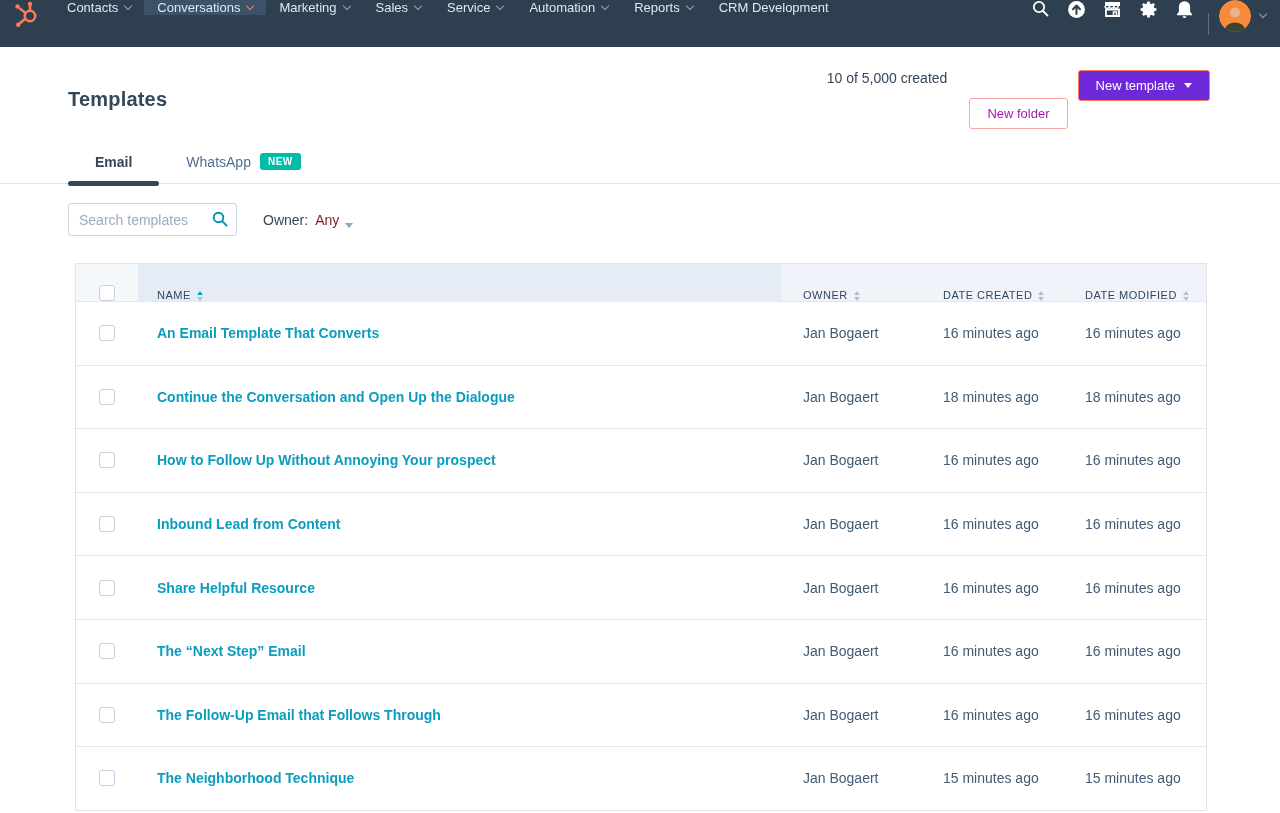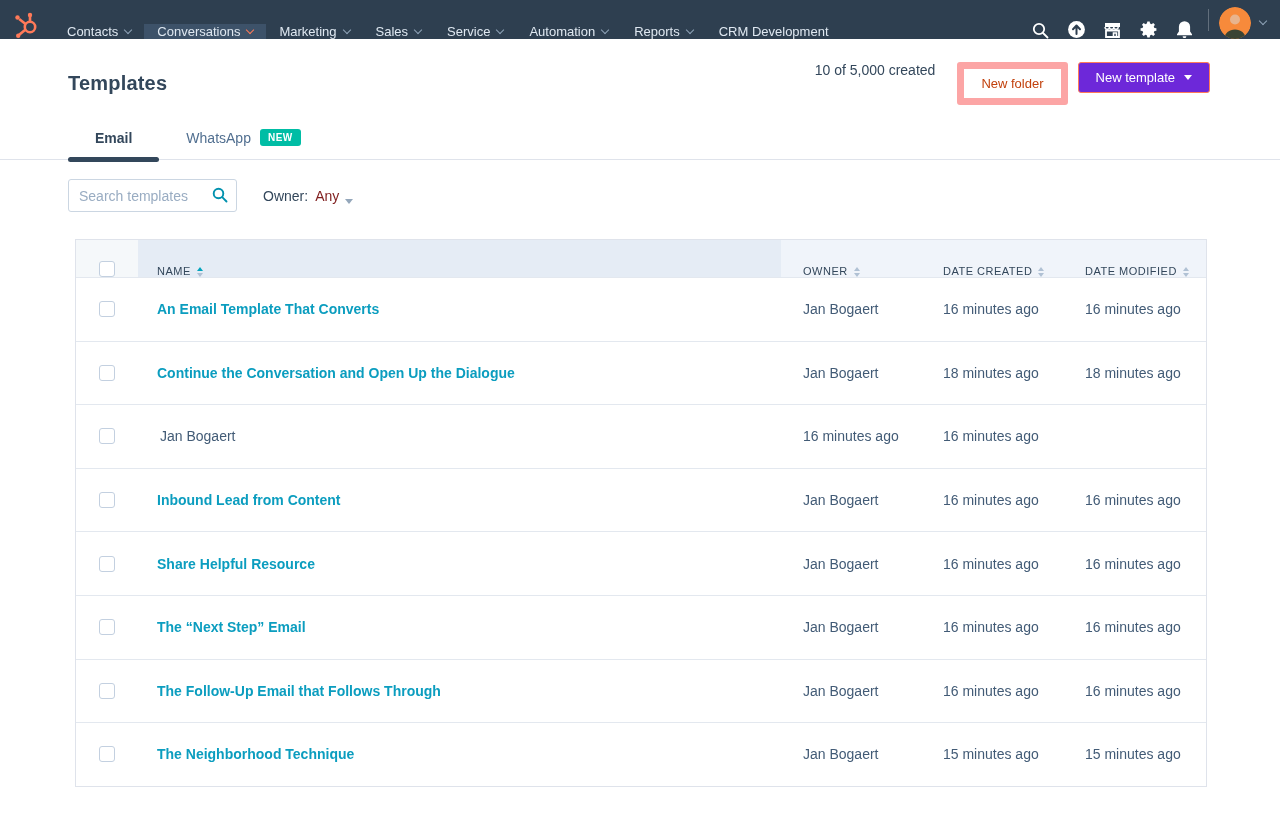--- a/index.html
+++ b/index.html
@@ -1,39 +1,39 @@
 <!DOCTYPE html>
 <html><head>
 <meta charset="utf-8">
 <style>
   * { margin:0; padding:0; box-sizing:border-box; }
   html,body { width:1280px; height:813px; background:#fff; font-family:"Liberation Sans", sans-serif; overflow:hidden; }
 
   
-  .topnav { height:39px; background:#2e3f50; display:flex; align-items:flex-end; color:#dfe8f1; }
+  .topnav { height:47px; background:#2e3f50; display:flex; align-items:flex-start; color:#dfe8f1; }
   .logo-wrap { display:flex; align-items:center; padding:0 14px 0 13px; cursor:pointer; }
   .nav-item { display:flex; align-items:center; padding:0 13px; font-size:13px; cursor:pointer; white-space:nowrap; }
   .nav-item.active { background:#3d5269; }
   .chev { display:inline-block; width:6px; height:6px; border-right:1.5px solid #8fa3b8; border-bottom:1.5px solid #8fa3b8; transform:rotate(45deg); margin-left:7px; margin-top:-4px; }
   .nav-item.active .chev { border-color:#ff7a59; }
   .nav-spacer { flex:1; }
   .nav-icon { width:36px; display:flex; align-items:center; justify-content:center; cursor:pointer; }
   .nav-icon svg { display:block; }
   .nav-divider { width:1px; height:22px; background:rgba(255,255,255,.25); align-self:center; margin:0 10px 0 6px; }
   .avatar-wrap { display:flex; align-items:center; padding-right:14px; cursor:pointer; }
   .avatar { width:32px; height:32px; border-radius:50%; overflow:hidden; display:block; }
   .avatar-chev { margin-left:9px; }
 
   
   .page-header { display:flex; align-items:center; padding:0 70px 0 68px; margin-top:23px; }
   .page-title { font-size:20px; font-weight:bold; color:#33475b; letter-spacing:.2px; }
   .header-right { margin-left:auto; display:flex; align-items:flex-start; }
   .usage-text { font-size:14px; color:#33475b; margin-right:22px; }
   .btn { font-family:"Liberation Sans", sans-serif; font-size:13px; border-radius:3px; padding:7px 17px; cursor:pointer; }
-  .btn-secondary { background:#fff; border:7px solid #fca5a5; color:#c2410c; margin-right:10px; }
+  .btn-secondary { background:#fff; border:1px solid #fca5a5; color:#a21caf; margin-right:10px;margin-top:28px; }
   .btn-primary { background:#6d28d9; border:1px solid #ff7a59; color:#fff; display:flex; align-items:center; }
   .caret-down { display:inline-block; width:0; height:0; border-left:4px solid transparent; border-right:4px solid transparent; border-top:5px solid #fff; margin-left:9px; }
 
   
   .tabs-wrap { border-bottom:1px solid #dfe3eb; margin-top:16px; padding-left:68px; }
   .tabs { display:flex; }
   .tab { position:relative; padding:8px 27px 13px; font-size:14px; color:#516f90; cursor:pointer; display:flex; align-items:center; }
   .tab.active { color:#33475b; font-weight:bold; }
   .tab.active::after { content:""; position:absolute; left:0; right:0; bottom:-3px; height:5px; background:#33475b; border-radius:3px; }
   .badge-new { background:#00bda5; color:#fff; font-size:10px; font-weight:bold; letter-spacing:.5px; padding:3px 8px; border-radius:3px; margin-left:9px; }
@@ -269,20 +269,23 @@
     </div>
     <div class="cell">Jan Bogaert</div>
     <div class="cell">18 minutes ago</div>
     <div class="cell">18 minutes ago</div>
   </div>
 
   <div class="trow">
     <div class="cell cb-cell">
       <span class="checkbox"></span>
     </div>
+    <div class="cell name-cell">
+      <a class="tpl-link">How to Follow Up Without Annoying Your prospect</a>
+    </div>
     <div class="cell">Jan Bogaert</div>
     <div class="cell">16 minutes ago</div>
     <div class="cell">16 minutes ago</div>
   </div>
 
   <div class="trow">
     <div class="cell cb-cell">
       <span class="checkbox"></span>
     </div>
     <div class="cell name-cell">

